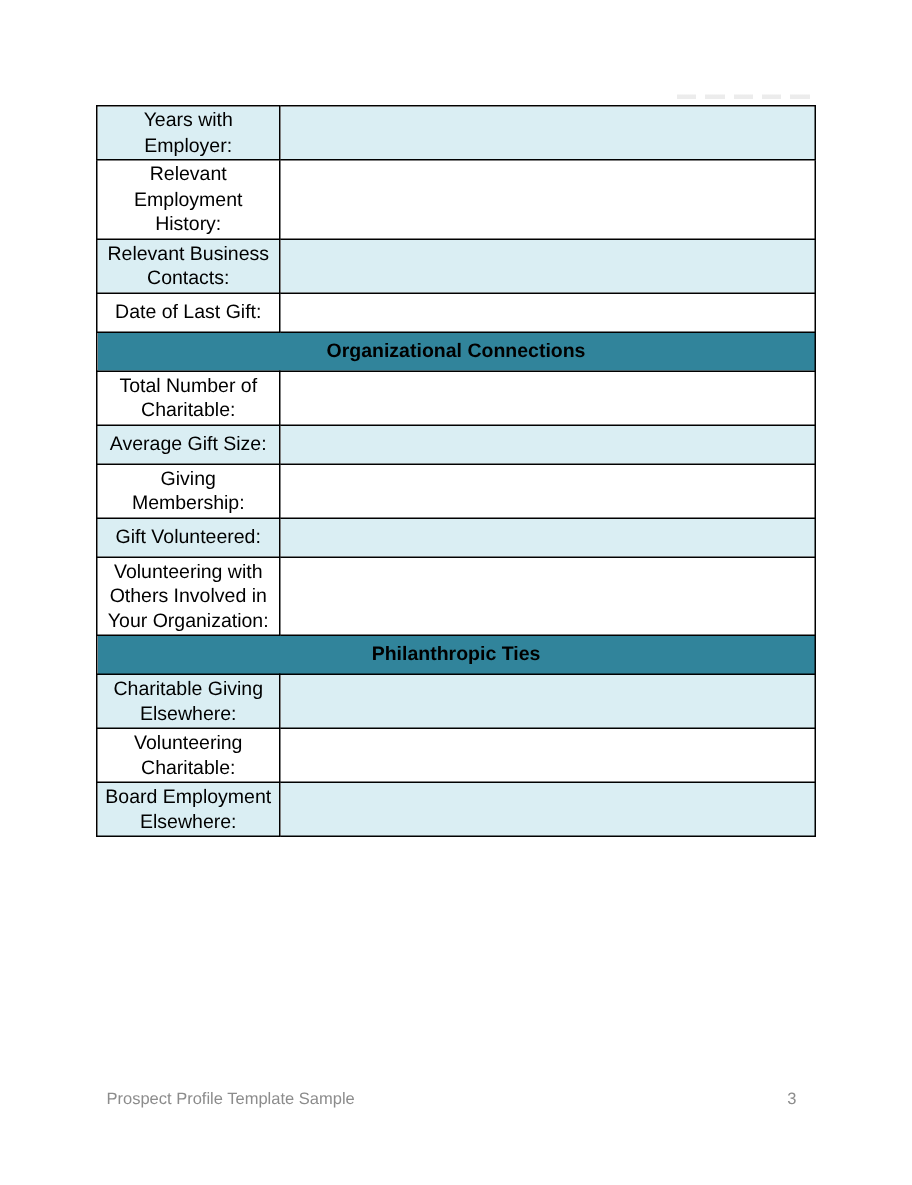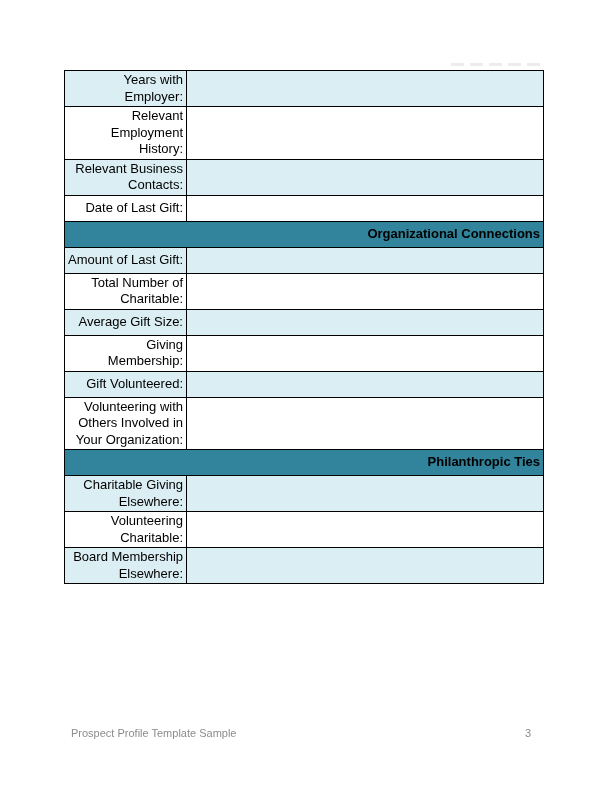--- a/index.html
+++ b/index.html
@@ -27,21 +27,21 @@
     position: absolute; left: 64px; top: 70px;
     width: 479px;
     border-collapse: collapse;
     table-layout: fixed;
   }
   table.profile td {
     border: 1px solid var(--border-color);
     font-size: 13px;
     line-height: 16.5px;
     color: #000;
-    text-align: right;
+    text-align: center;
     vertical-align: middle;
     height: 23px;
     padding: 1px 3px;
     overflow: hidden;
   }
   td.label-cell { padding: 1px 9px; }
   tr.shaded td { background: var(--shade); }
   td.section-header {
     background: var(--header-bg);
     color: var(--header-text);
@@ -83,24 +83,20 @@
       </tr>
 
       <tr>
         <td class="label-cell">Date of Last Gift:</td>
         <td class="value-cell"></td>
       </tr>
 
       <tr>
         <td class="section-header" colspan="2">Organizational Connections</td>
       </tr>
-      <tr class="shaded">
-        <td class="label-cell">Amount of Last Gift:</td>
-        <td class="value-cell"></td>
-      </tr>
       <tr>
         <td class="label-cell">Total Number of Charitable:</td>
         <td class="value-cell"></td>
       </tr>
       <tr class="shaded">
         <td class="label-cell">Average Gift Size:</td>
         <td class="value-cell"></td>
       </tr>
       <tr>
         <td class="label-cell">Giving Membership:</td>
@@ -121,21 +117,21 @@
 
       <tr class="shaded">
         <td class="label-cell">Charitable Giving Elsewhere:</td>
         <td class="value-cell"></td>
       </tr>
       <tr>
         <td class="label-cell">Volunteering Charitable:</td>
         <td class="value-cell"></td>
       </tr>
       <tr class="shaded">
-        <td class="label-cell">Board Membership Elsewhere:</td>
+        <td class="label-cell">Board Employment Elsewhere:</td>
         <td class="value-cell"></td>
       </tr>
     </tbody>
   </table>
 
   <div class="doc-footer">
     <span class="footer-title">Prospect Profile Template Sample</span>
     <span class="footer-page">3</span>
   </div>
 

